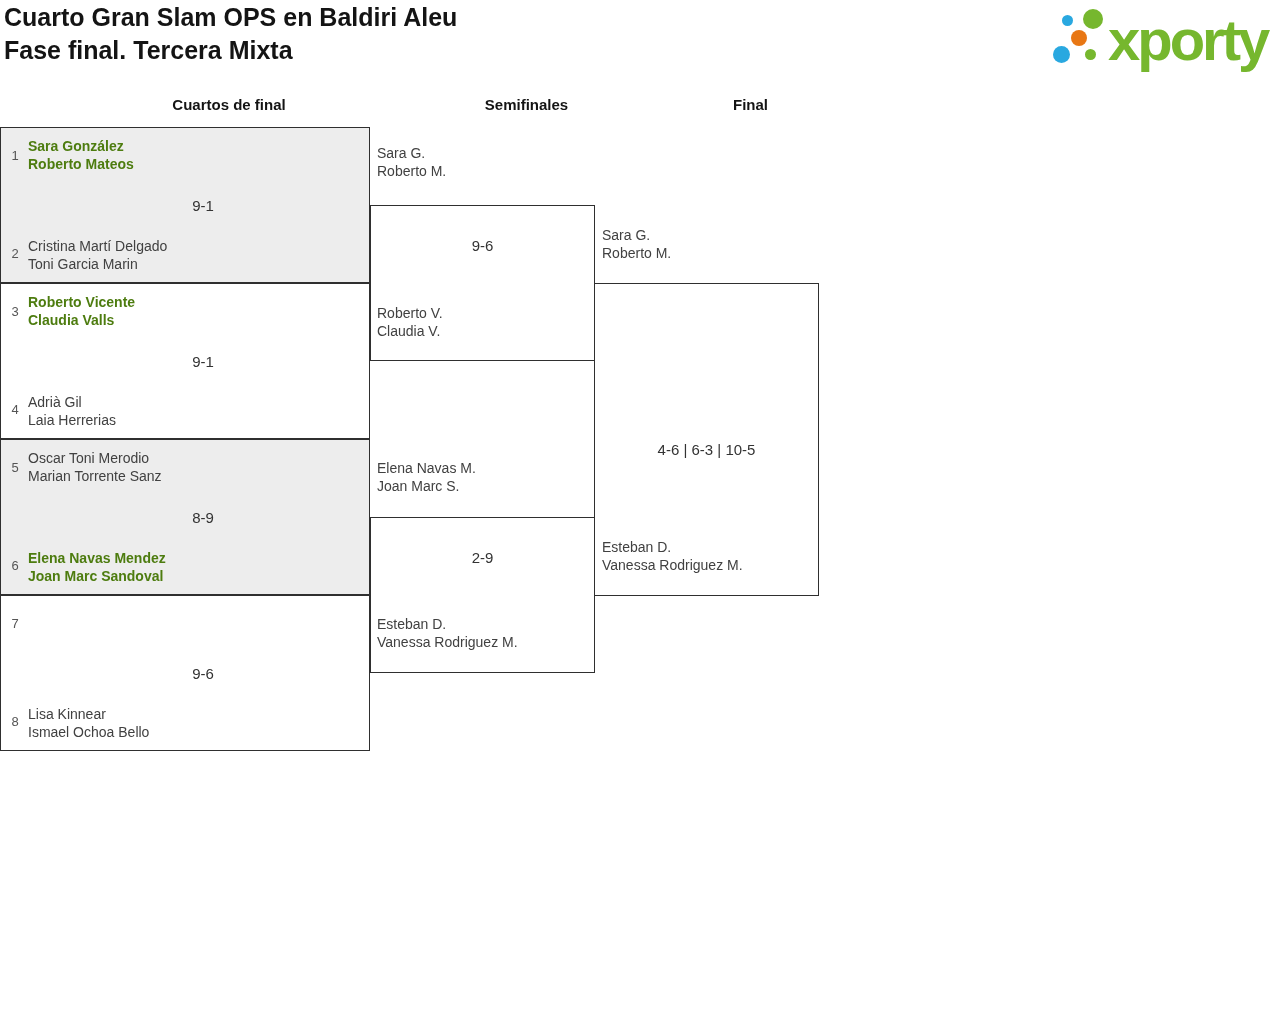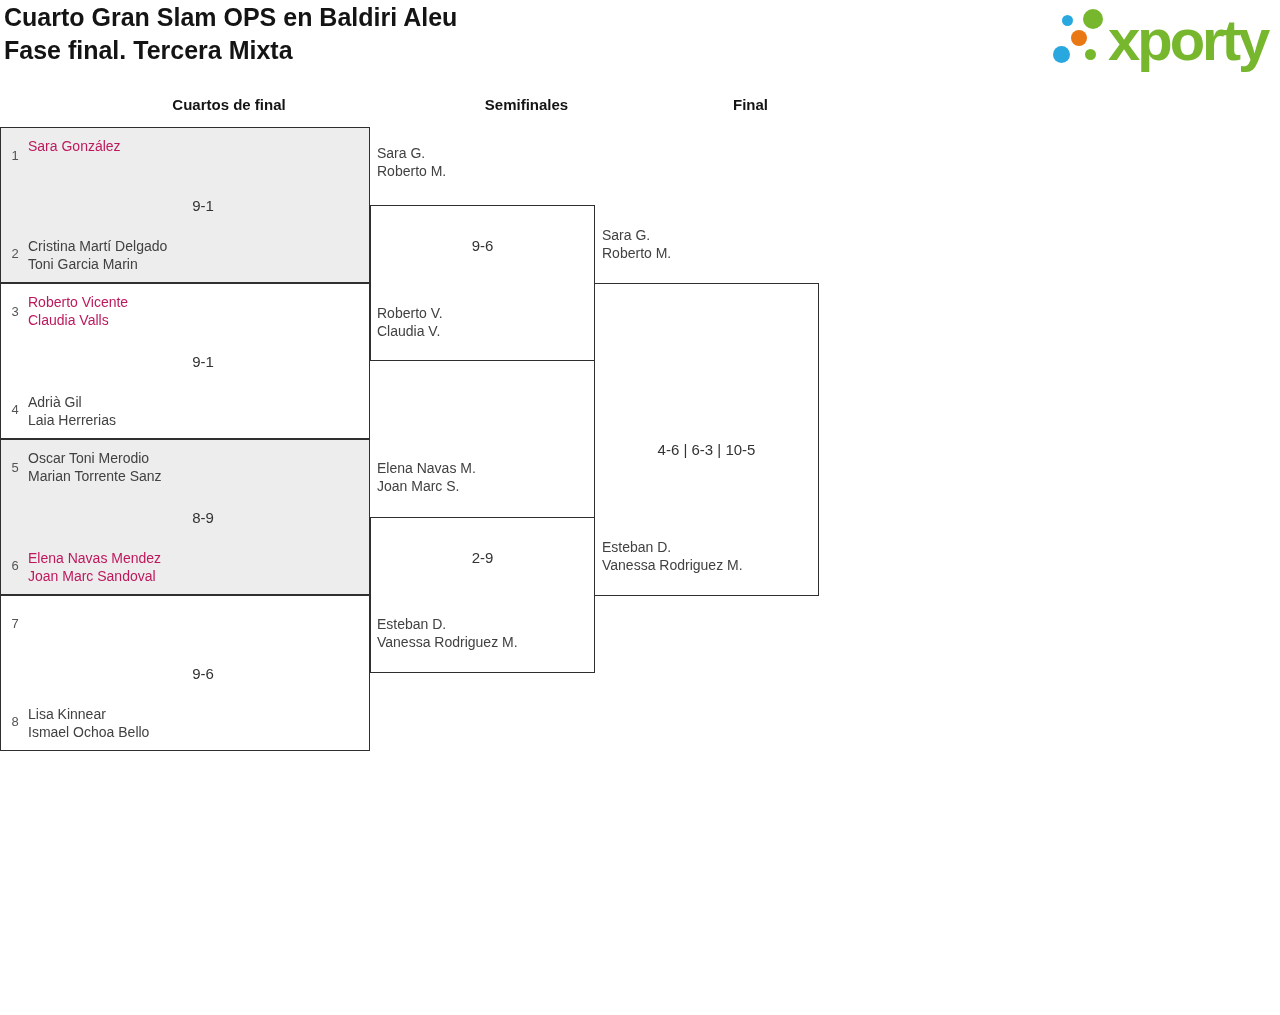--- a/index.html
+++ b/index.html
@@ -37,21 +37,21 @@
 
   .seed { position:absolute; left:5px; width:18px; text-align:center;
           font-size:13px; color:#555555; }
   .seed-top    { top:20px; }
   .seed-bottom { bottom:21px; }
 
   .team { position:absolute; left:27px; right:8px; font-size:14px; line-height:18px;
           color:#414141; font-weight:400; }
   .team-top    { top:9px; }
   .team-bottom { bottom:9px; }
-  .winner { font-weight:400; color:#be185d; }
+  .winner { font-weight:700; color:#4d7c0f; }
 
   .qf-score { position:absolute; left:18px; width:100%; top:69px; text-align:center;
               font-size:15px; color:#333333; }
 
   
   .rbox { position:absolute; border:1px solid #2f2f2f; box-sizing:border-box;
           background:transparent; }
   .sf1-box   { left:370px; top:205px; width:225px; height:156px; }
   .sf2-box   { left:370px; top:517px; width:225px; height:156px; }
   .final-box { left:594px; top:283px; width:225px; height:313px; }
@@ -91,20 +91,21 @@
   </div>
 
   <div class="round-header rh-qf">Cuartos de final</div>
   <div class="round-header rh-sf">Semifinales</div>
   <div class="round-header rh-f">Final</div>
 
   <div class="match shaded m1">
     <span class="seed seed-top">1</span>
     <div class="team team-top winner">
       <div>Sara González</div>
+      <div>Roberto Mateos</div>
     </div>
     <div class="qf-score">9-1</div>
     <span class="seed seed-bottom">2</span>
     <div class="team team-bottom">
       <div>Cristina Martí Delgado</div>
       <div>Toni Garcia Marin</div>
     </div>
   </div>
 
   <div class="match m2">

